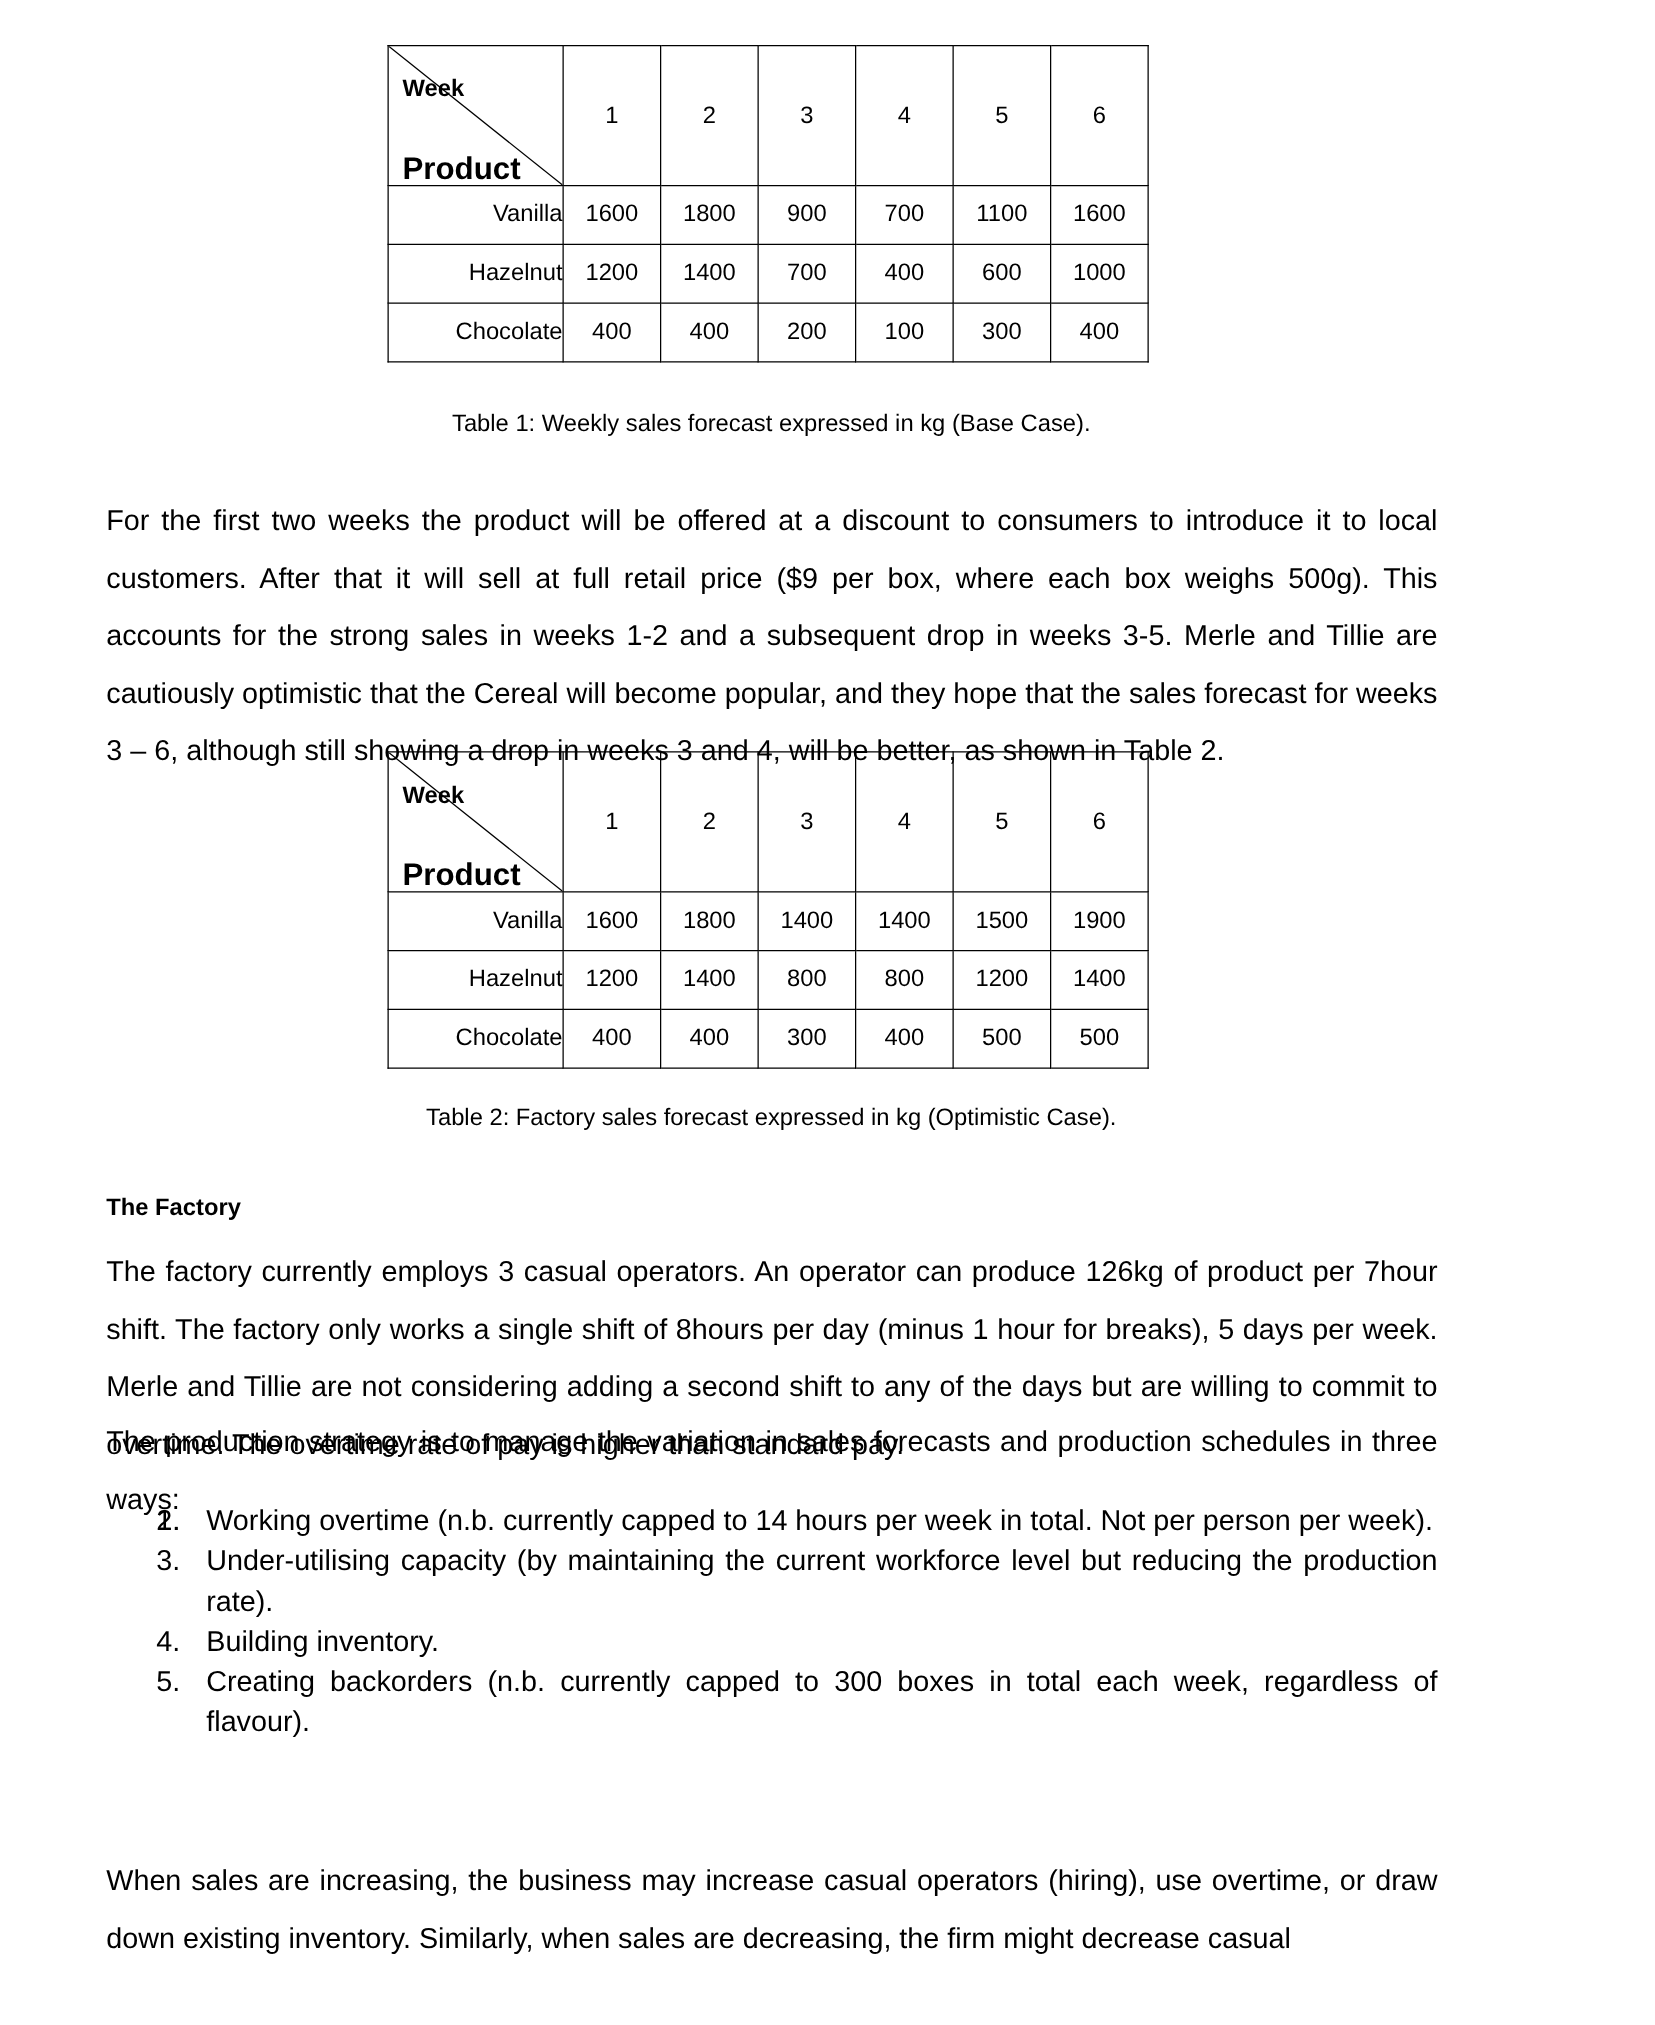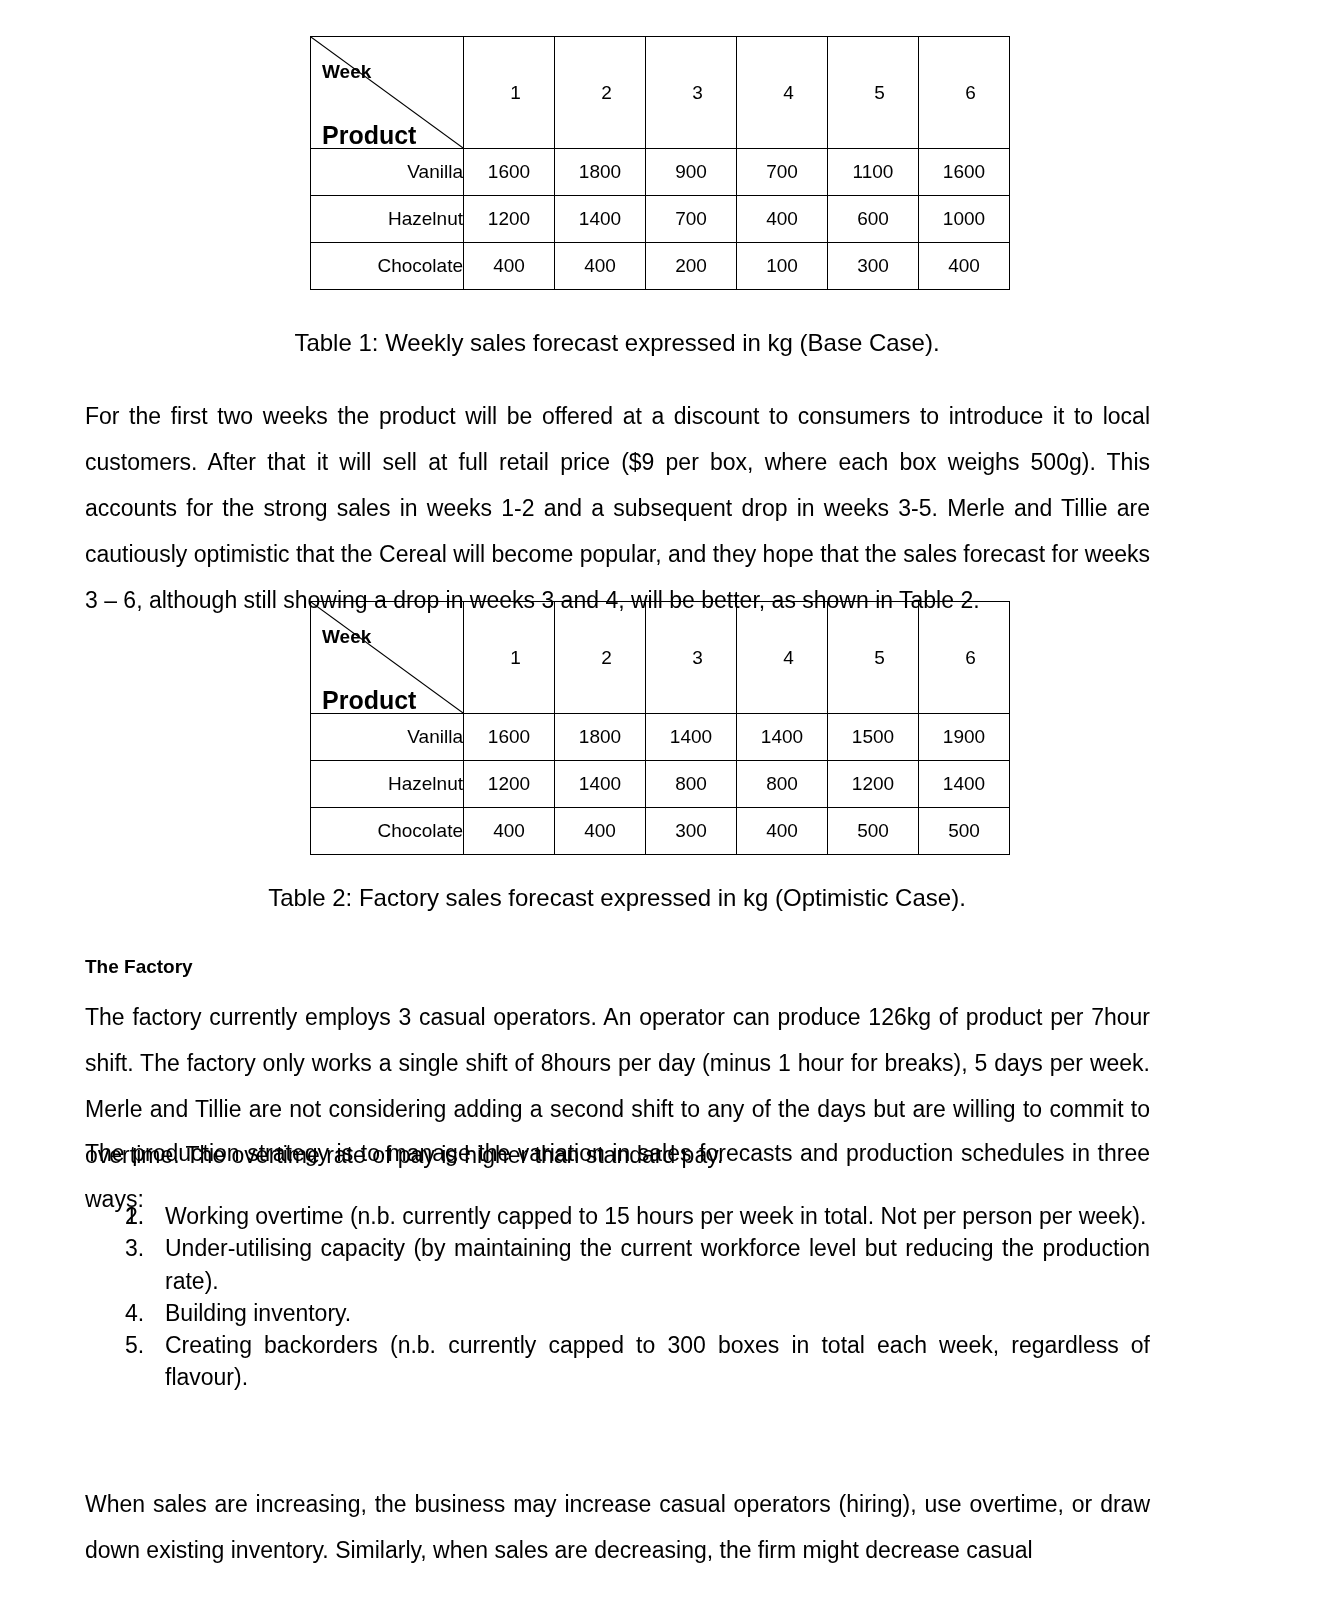--- a/index.html
+++ b/index.html
@@ -2,27 +2,27 @@
 <html><head>
 <meta charset="utf-8">
 <style>
   html, body { margin: 0; padding: 0; background: #ffffff; }
   body { width: 1324px; height: 1620px; position: relative; overflow: hidden;
          font-family: "Liberation Sans", sans-serif; color: #000; }
   .tbl { position: absolute; left: 310px; border-collapse: collapse; }
   .tbl td { border: 1.5px solid #000; font-size: 19px; text-align: center; padding: 0; }
   .tbl td.label { text-align: right; padding-left: 11px; width: 128px; }
   .tbl td.num { width: 77px; }
-  .tbl tr.head td { height: 111px; padding-left: 13px; }
+  .tbl tr.head td { height: 111px; }
   .tbl tr.row td { height: 46px; }
   .corner { position: relative; width: 139px; }
   .corner svg { position: absolute; left: 0; top: 0; width: 100%; height: 100%; }
   .corner .wk { position: absolute; left: 11px; top: 24px; font-weight: bold; font-size: 19px; }
   .corner .pr { position: absolute; left: 11px; top: 84px; font-weight: bold; font-size: 25px; }
-  .caption { position: absolute; left: 0; width: 1234px; text-align: center; font-size: 24px; }
+  .caption { position: absolute; left: 0; width: 1234px; text-align: center; font-size: 19px; }
   .para { position: absolute; left: 85px; width: 1065px; font-size: 23px; line-height: 46px;
           text-align: justify; }
   .heading { position: absolute; left: 85px; font-size: 19px; font-weight: bold; }
   .list { position: absolute; left: 85px; width: 1065px; margin: 0; padding: 0; list-style: none;
           font-size: 23px; line-height: 32.3px; }
   .list li { position: relative; padding-left: 80px; text-align: justify; }
   .list li .n { position: absolute; left: 40px; }
 </style>
 </head>
 <body>
@@ -124,19 +124,19 @@
 </tbody>
   </table>
 <div class="caption" style="top:884px;">Table 2: Factory sales forecast expressed in kg (Optimistic Case).</div>
 
 <div class="heading" style="top:956px;">The Factory</div>
 <div class="para" style="top:994px;">The factory currently employs 3 casual operators.  An operator can produce 126kg of product per 7hour shift.  The factory only works a single shift of 8hours per day (minus 1 hour for breaks), 5 days per week.  Merle and Tillie are not considering adding a second shift to any of the days but are willing to commit to overtime.  The overtime rate of pay is higher than standard pay.</div>
 <div class="para" style="top:1130px;">The production strategy is to manage the variation in sales forecasts and production schedules in three ways:</div>
 
 <ol class="list" style="top:1200px;">
   <li><span class="n">1.</span></li>
-  <li><span class="n">2.</span><span>Working overtime (n.b. currently capped to 15 hours per week in total. Not per person per week).</span></li>
+  <li><span class="n">2.</span><span>Working overtime (n.b. currently capped to 14 hours per week in total. Not per person per week).</span></li>
   <li><span class="n">3.</span><span>Under-utilising capacity (by maintaining the current workforce level but reducing the production rate).</span></li>
   <li><span class="n">4.</span><span>Building inventory.</span></li>
   <li><span class="n">5.</span><span>Creating backorders (n.b. currently capped to 300 boxes in total each week, regardless of flavour).</span></li>
 </ol>
 
 <div class="para" style="top:1481px;">When sales are increasing, the business may increase casual operators (hiring), use overtime, or draw down existing inventory.  Similarly, when sales are decreasing, the firm might decrease casual</div>
 
 </body></html>

